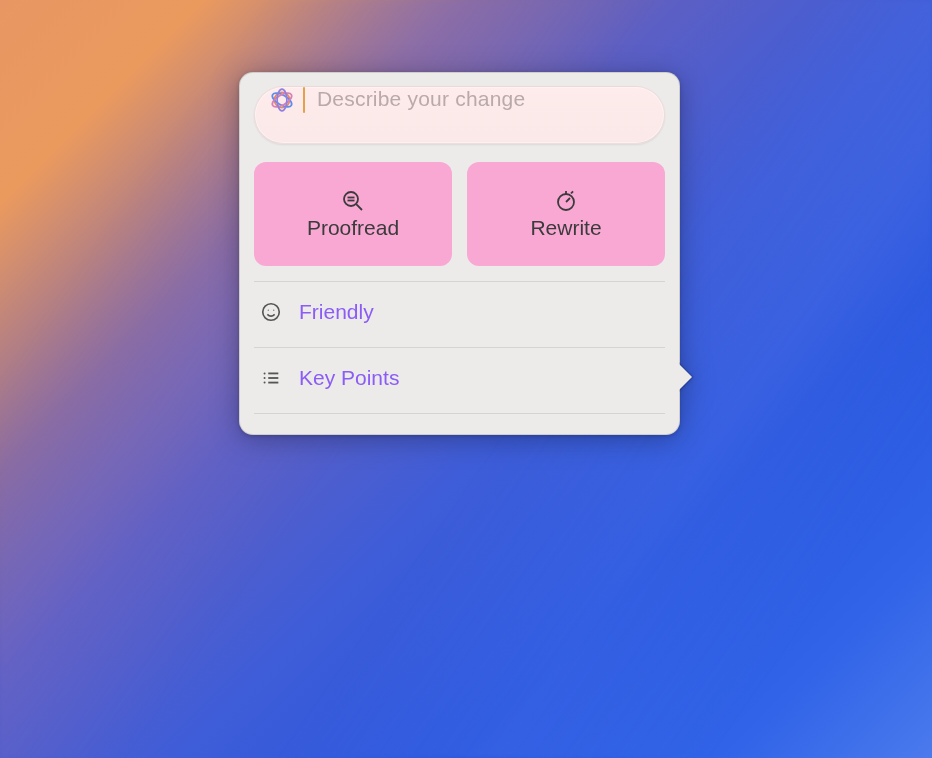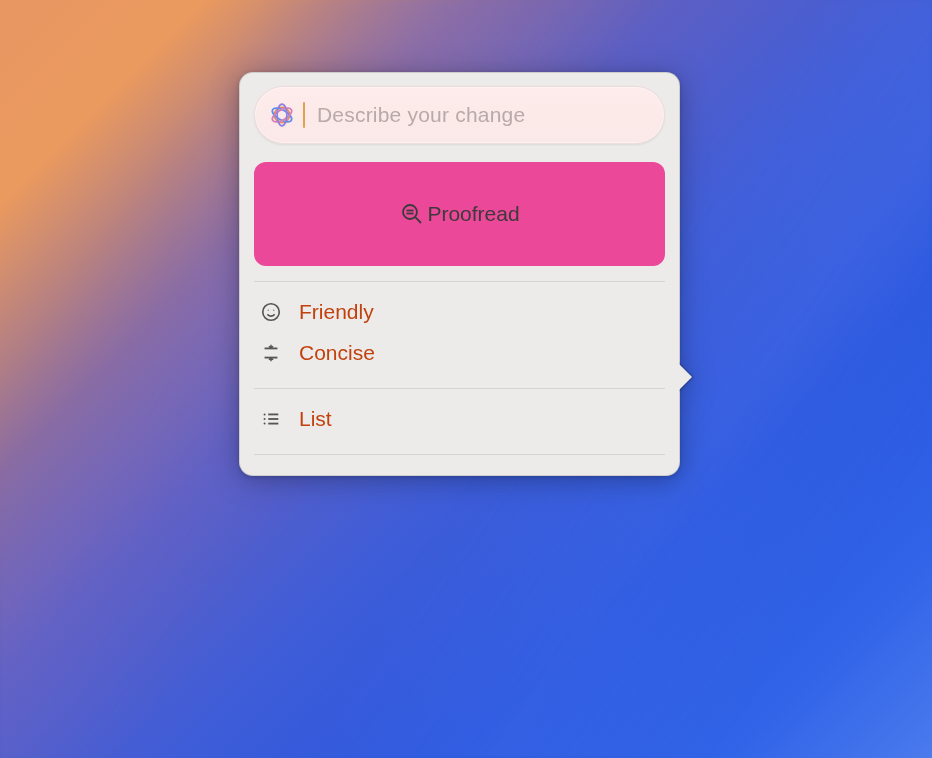--- a/index.html
+++ b/index.html
@@ -79,21 +79,21 @@
       top: 289px;
       width: 0;
       height: 0;
       border-top: 15px solid transparent;
       border-bottom: 15px solid transparent;
       border-left: 15px solid rgba(0,0,0,0.12);
     }
 
     .search-field {
       display: flex;
-      align-items: center;
+      align-items: flex-start;
       gap: 10px;
       width: 100%;
       height: 58px;
       border-radius: 29px;
       padding: 0 16px 0 14px;
       background: linear-gradient(180deg, #fdeceb 0%, #fbe8e8 100%);
       border: 1px solid rgba(0,0,0,0.06);
       box-shadow:
         0 1px 2px rgba(0,0,0,0.08),
         inset 0 0 0 1px rgba(255,255,255,0.4);
@@ -137,23 +137,23 @@
     .action-row {
       display: flex;
       gap: 15px;
       margin-top: 18px;
     }
 
     .action-btn {
       flex: 1;
       height: 104px;
       border-radius: 12px;
-      background: #ec4899;
-      display: flex;
-      flex-direction: row;
+      background: #f9a8d4;
+      display: flex;
+      flex-direction: column;
       align-items: center;
       justify-content: center;
       gap: 2px;
       cursor: pointer;
       color: #3b3b3b;
     }
 
     .action-btn .icon {
       width: 26px;
       height: 26px;
@@ -188,21 +188,21 @@
       height: 24px;
       flex: 0 0 24px;
       display:flex;
       align-items:center;
       justify-content:center;
       color:#555;
     }
 
     .menu-item .mlabel {
       font-size: 21px;
-      color: #c2410c;
+      color: #8b5cf6;
     }
 
     svg { display:block; }
   </style>
 </head>
 <body>
 
 <div class="bg-layer"></div>
 
 <div class="popover-wrap">
@@ -231,66 +231,66 @@
           <svg viewBox="0 0 24 24" width="24" height="24" fill="none" stroke="#3b3b3b" stroke-width="1.8">
             <circle cx="10" cy="10" r="7"></circle>
             <line x1="15.2" y1="15.2" x2="21" y2="21"></line>
             <line x1="6.5" y1="8.5" x2="13.5" y2="8.5"></line>
             <line x1="6.5" y1="11.5" x2="13.5" y2="11.5"></line>
           </svg>
         </span>
         <span class="label">Proofread</span>
       </div>
 
+      <div class="action-btn">
+        <span class="icon">
+          <svg viewBox="0 0 24 24" width="24" height="24" fill="none" stroke="#3b3b3b" stroke-width="1.8">
+            <circle cx="12" cy="13" r="8"></circle>
+            <path d="M12 5 V2"></path>
+            <path d="M17 4.5 l2 -2.2"></path>
+            <line x1="12" y1="13" x2="16" y2="9"></line>
+          </svg>
+        </span>
+        <span class="label">Rewrite</span>
+      </div>
 
     </div>
 
     <div class="divider"></div>
 
     <div class="menu-item">
       <span class="micon">
         <svg viewBox="0 0 24 24" width="22" height="22" fill="none" stroke="#555" stroke-width="1.8">
           <circle cx="12" cy="12" r="9"></circle>
           <circle cx="9" cy="10" r="0.6" fill="#555" stroke="none"></circle>
           <circle cx="15" cy="10" r="0.6" fill="#555" stroke="none"></circle>
           <path d="M8 14.5 q4 4 8 0"></path>
         </svg>
       </span>
       <span class="mlabel">Friendly</span>
     </div>
 
 
-    <div class="menu-item">
-      <span class="micon">
-        <svg viewBox="0 0 24 24" width="22" height="22" fill="none" stroke="#555" stroke-width="2">
-          <line x1="5" y1="7" x2="19" y2="7"></line>
-          <line x1="5" y1="17" x2="19" y2="17"></line>
-          <path d="M12 3 l0 3.2 M9.7 4.6 l2.3 2 l2.3 -2" stroke-width="1.6"></path>
-          <path d="M12 21 l0 -3.2 M9.7 19.4 l2.3 -2 l2.3 2" stroke-width="1.6"></path>
-        </svg>
-      </span>
-      <span class="mlabel">Concise</span>
-    </div>
 
     <div class="divider"></div>
-
 
 
     <div class="menu-item">
       <span class="micon">
         <svg viewBox="0 0 24 24" width="22" height="22" fill="none" stroke="#555" stroke-width="2">
           <circle cx="5" cy="7" r="1.1" fill="#555" stroke="none"></circle>
           <circle cx="5" cy="12" r="1.1" fill="#555" stroke="none"></circle>
           <circle cx="5" cy="17" r="1.1" fill="#555" stroke="none"></circle>
           <line x1="9" y1="7" x2="20" y2="7"></line>
           <line x1="9" y1="12" x2="20" y2="12"></line>
           <line x1="9" y1="17" x2="20" y2="17"></line>
         </svg>
       </span>
-      <span class="mlabel">List</span>
-    </div>
+      <span class="mlabel">Key Points</span>
+    </div>
+
 
 
     <div class="divider"></div>
 
 
   </div>
 </div>
 
 </body></html>

